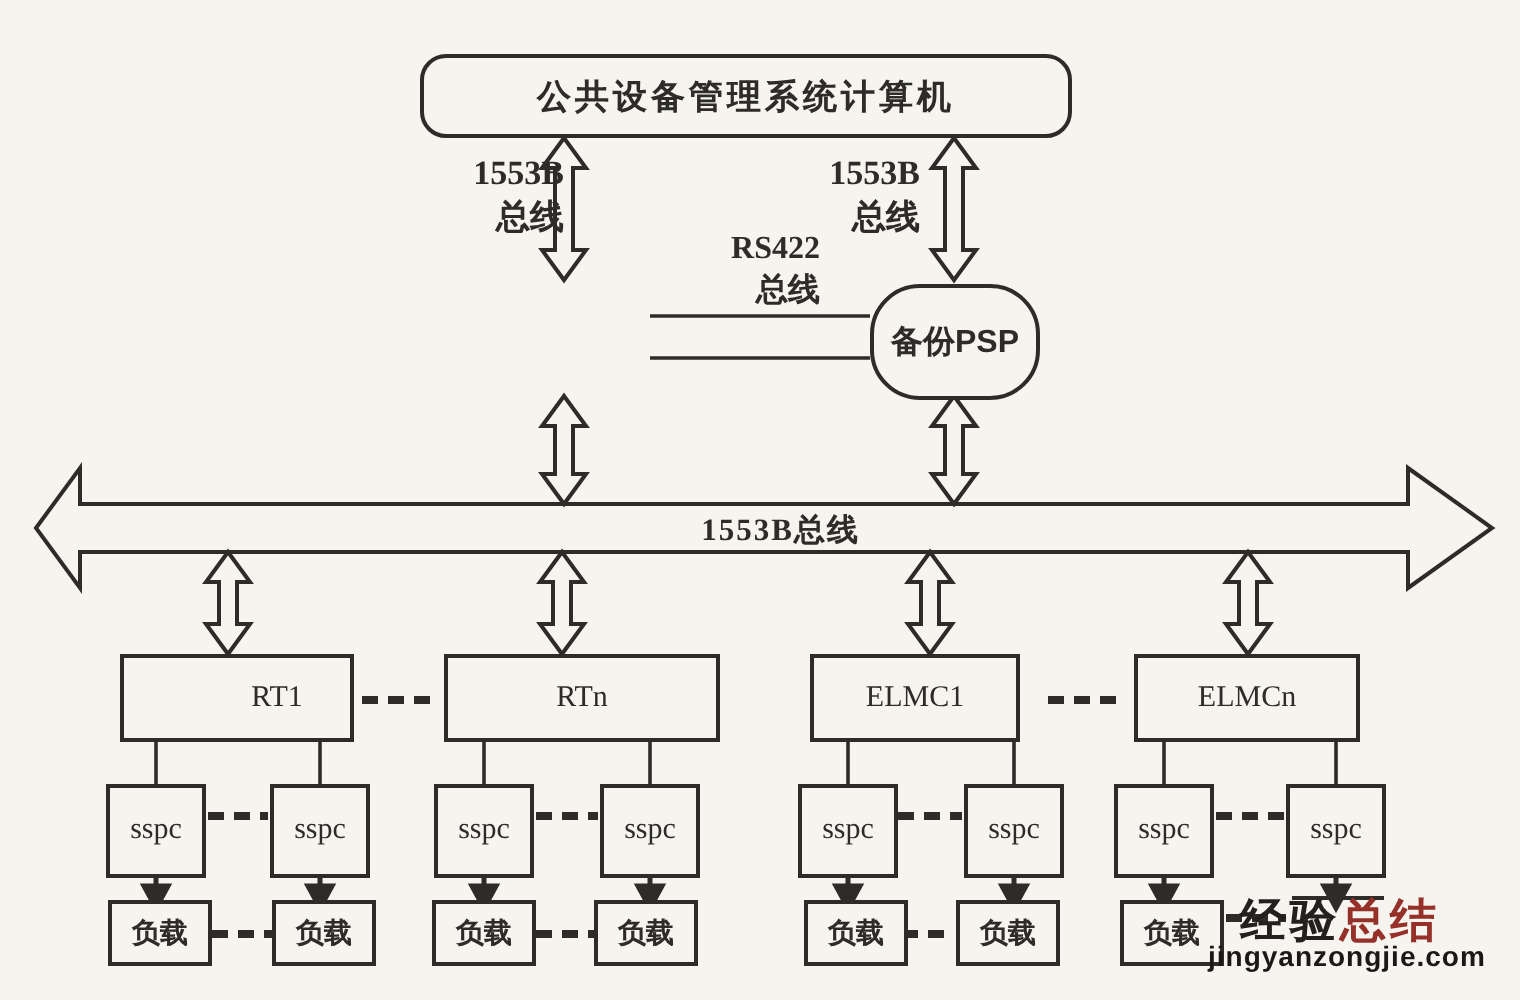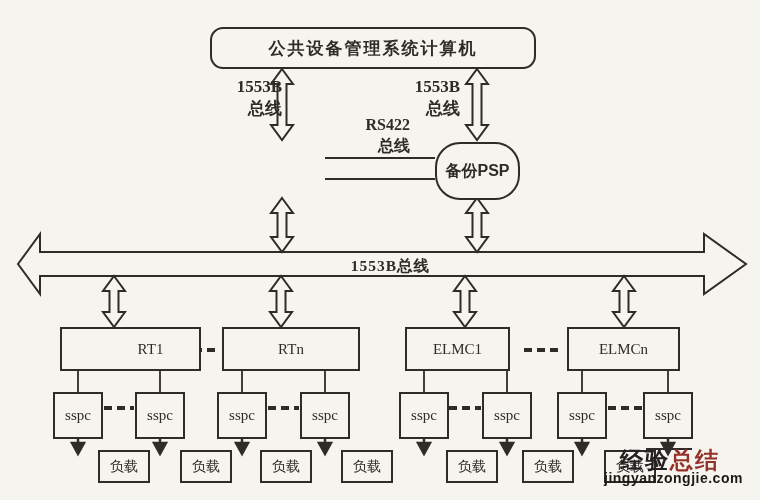--- a/index.html
+++ b/index.html
@@ -19,26 +19,26 @@
     display:flex;align-items:center;justify-content:center;
     box-sizing:border-box;
     text-align:center;
   }
   .cn-bold{font-weight:bold;}
   .computer{left:210px;top:27px;width:326px;height:42px;font-size:17px;font-weight:bold;letter-spacing:2px;border-radius:13px;}
   .psp{font-size:16px;font-weight:bold;}
   .psp-primary{left:240px;top:140px;width:85px;height:58px;}
   .psp-backup{left:435px;top:142px;width:85px;height:58px;border-radius:25px;}
   .term{top:327px;height:44px;font-size:15px;font-family:"Liberation Serif","DejaVu Serif",serif;}
-  .rt1{left:60px;width:141px;padding-left:40px;}
+  .rt1{left:60px;width:117px;padding-left:40px;}
   .rtn{left:222px;width:138px;}
   .elmc1{left:405px;width:105px;}
   .elmcn{left:567px;width:113px;}
   .sspc{top:392px;width:50px;height:47px;font-size:15px;font-family:"Liberation Serif","DejaVu Serif",serif;}
-  .load{top:450px;width:52px;height:33px;font-size:14px;font-weight:normal;margin-left:44px;}
+  .load{top:450px;width:52px;height:33px;font-size:14px;font-weight:bold;}
   .lbl{
     position:absolute;text-align:right;
     font-family:"Liberation Serif","DejaVu Serif",serif;
     font-weight:bold;font-size:17px;line-height:22px;
   }
   .lbl span{display:block;}
   .bus-left-label{left:222px;top:76px;width:60px;}
   .bus-right-label{left:400px;top:76px;width:60px;}
   .rs422-label{left:348px;top:114px;width:62px;line-height:21px;font-size:16px;}
   .main-bus-label{left:338px;top:255px;width:92px;font-size:15.5px;letter-spacing:1px;}

